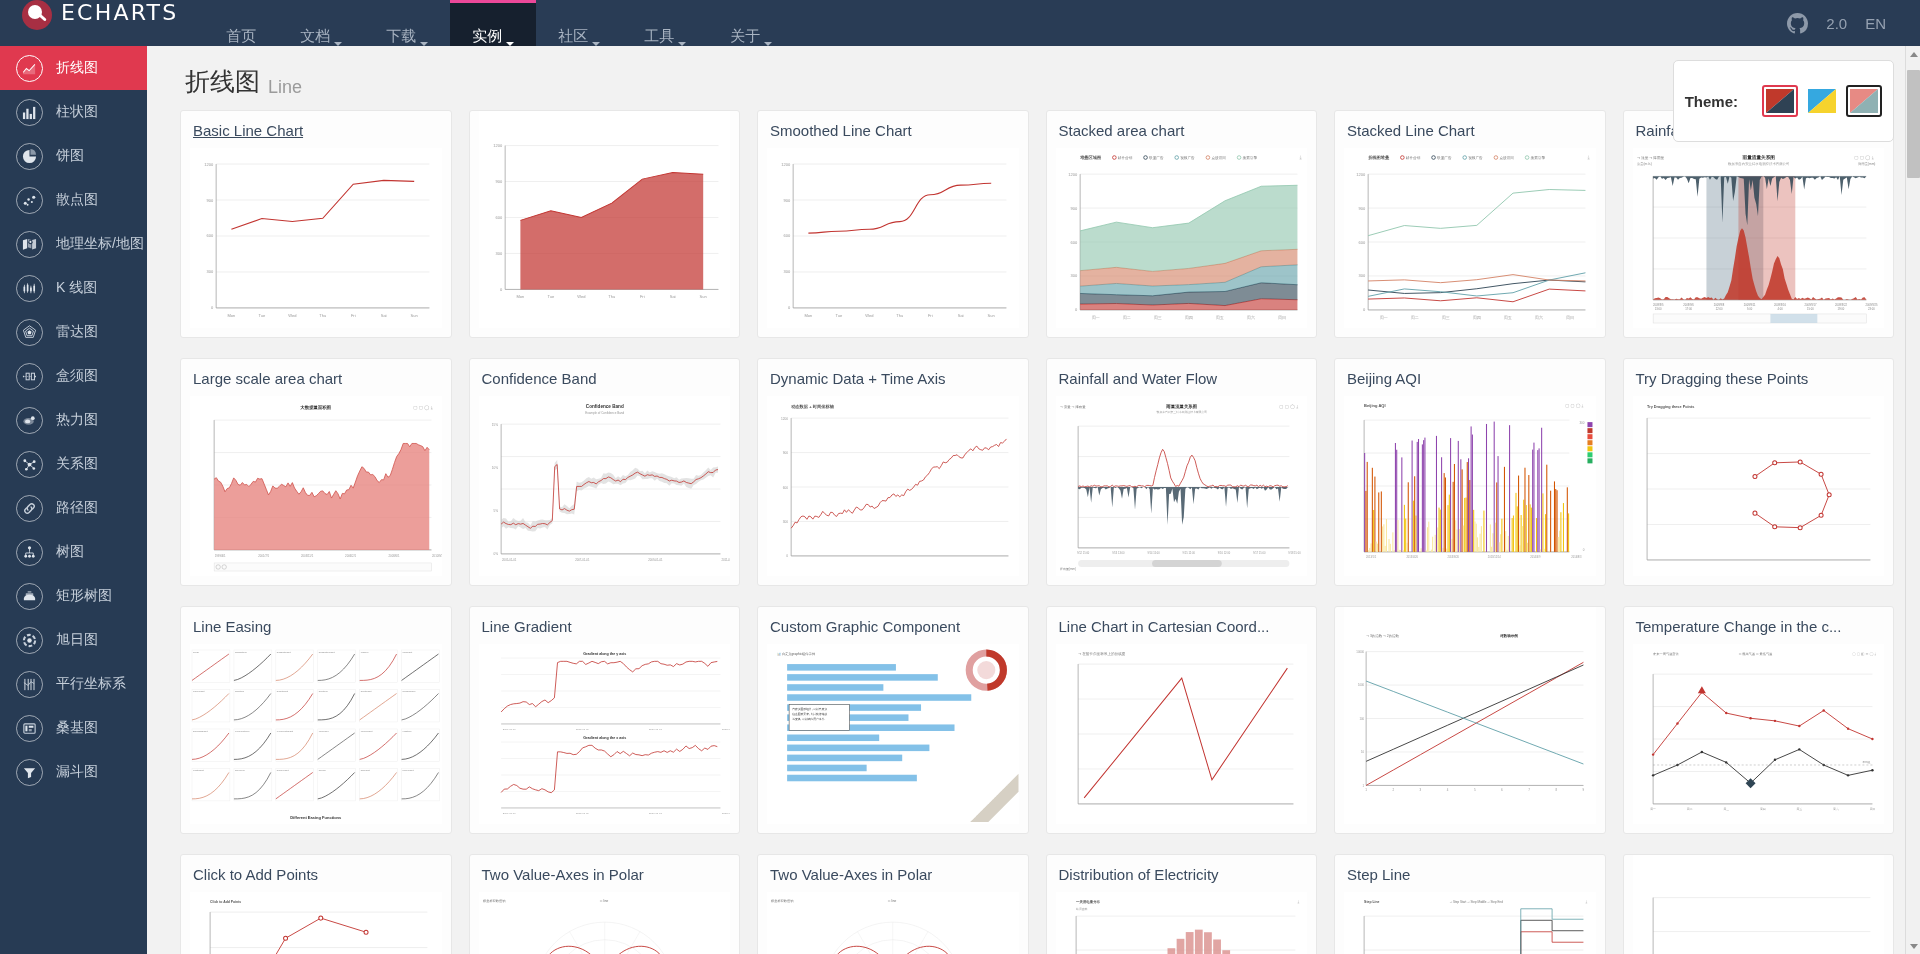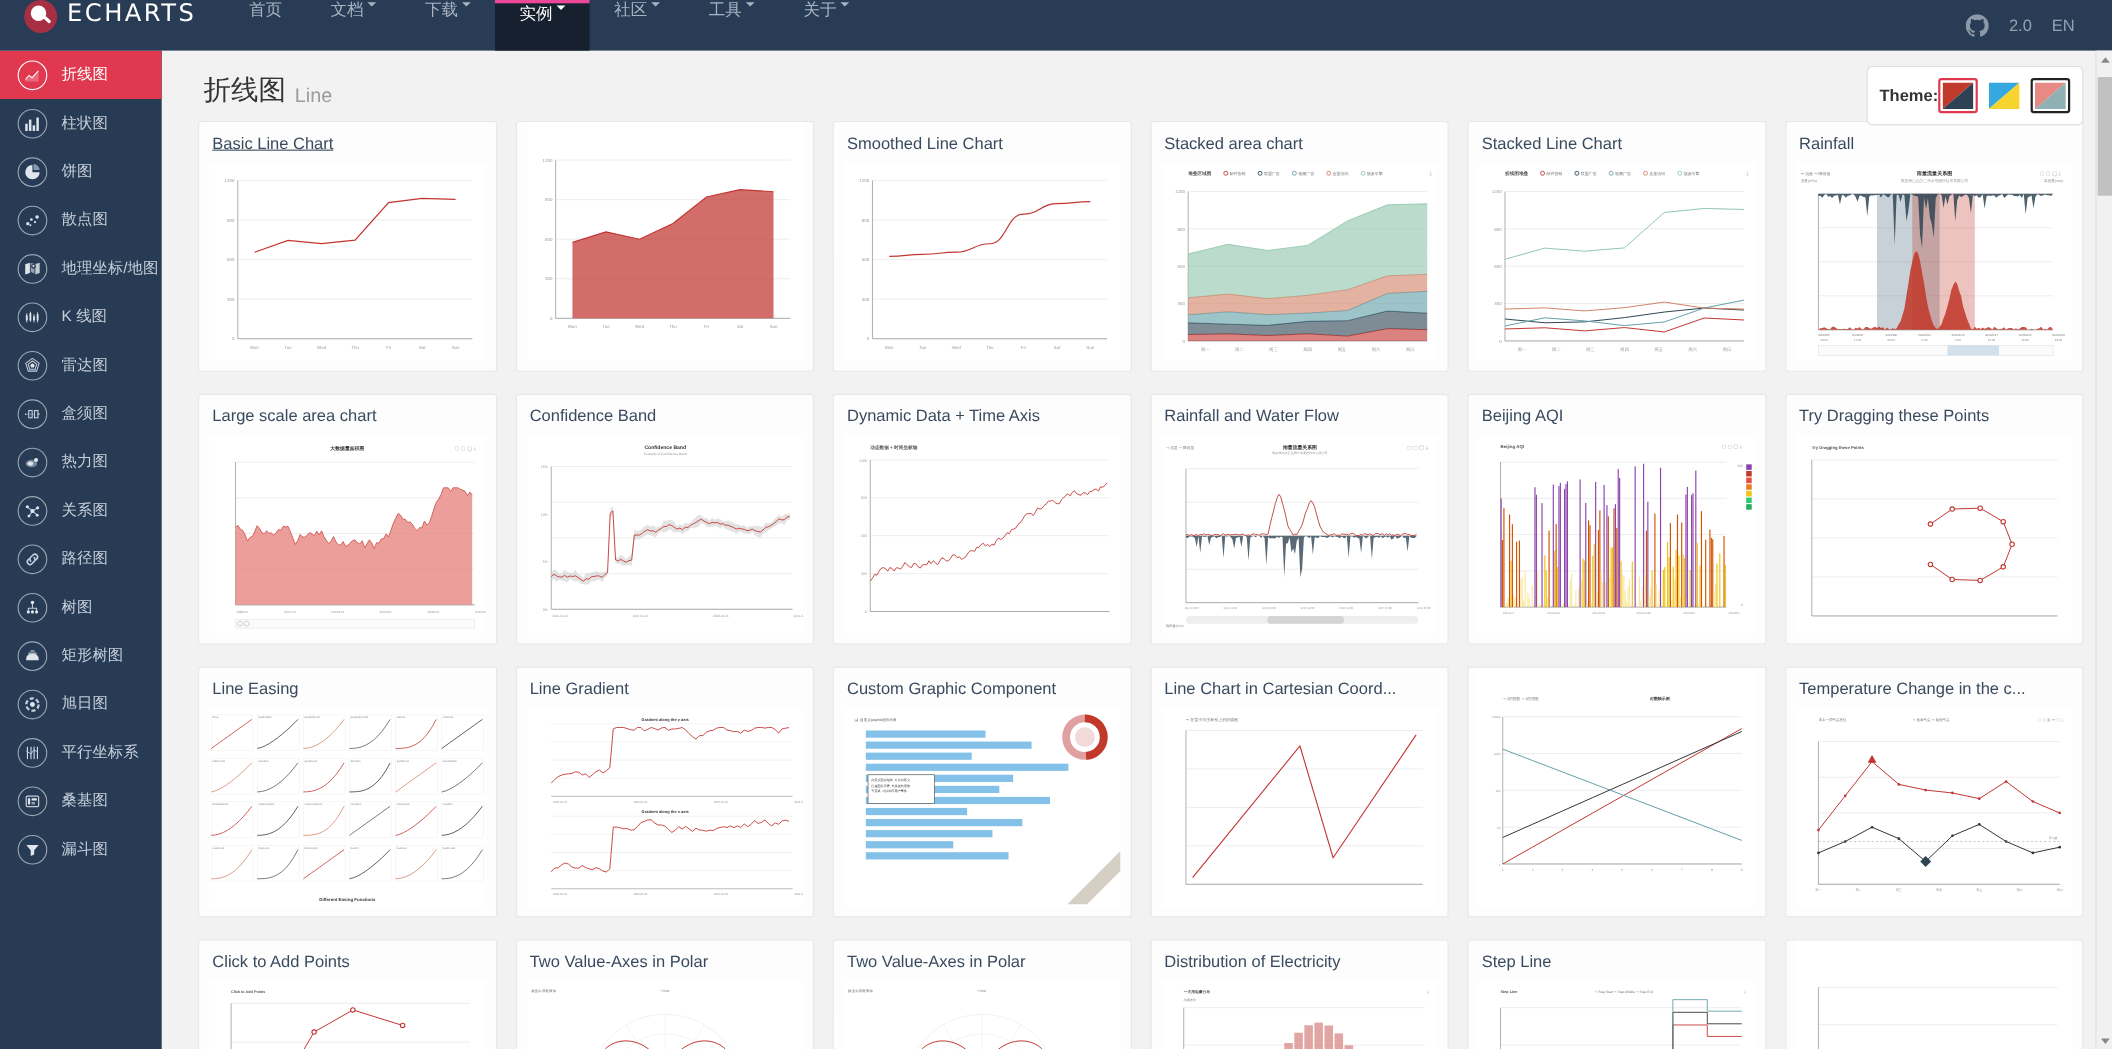--- a/index.html
+++ b/index.html
@@ -35,21 +35,21 @@
     content: ""; position: absolute; left: 16px; top: 16px;
     width: 9px; height: 3px; background: #fff;
     transform: rotate(42deg); border-radius: 2px;
   }
   .brand-text {
     color: #fff; font-size: 22px; letter-spacing: 2.2px;
     font-weight: 400; font-family: "DejaVu Sans", sans-serif;
   }
   .nav-items { display: flex; align-items: stretch; }
   .nav-item {
-    display: flex; align-items: flex-start; gap: 4px;
+    display: flex; align-items: flex-end; gap: 4px;
     padding: 0 22px; color: #a9b4c2; font-size: 15px;
     text-decoration: none; cursor: pointer; position: relative;
   }
   .nav-item.active {
     background: #16202e; color: #fff;
     border-top: 3px solid #ec4899;
   }
   .caret {
     display: inline-block; width: 0; height: 0;
     border-left: 4px solid transparent; border-right: 4px solid transparent;
@@ -92,22 +92,22 @@
   .page-head {
     height: 58px; display: flex; align-items: flex-end;
     padding: 0 0 6px 38px;
   }
   .page-title-cn { font-size: 25px; color: #333; font-weight: 400; }
   .page-title-en { font-size: 18px; color: #9b9b9b; margin-left: 8px; }
 
   .theme-box {
     position: absolute; right: 26px; top: 14px;
     background: #fff; border: 1px solid #ddd; border-radius: 5px;
-    display: flex; align-items: center; gap: 0;
-    padding: 10px 11px;
+    display: flex; align-items: center; gap: 24px;
+    padding: 24px 11px;
   }
   .theme-label { font-size: 15px; color: #333; font-weight: bold; }
   .sw { width: 28px; height: 24px; cursor: pointer; display:block; }
   .sw-wrap { padding: 2px; border: 2px solid transparent; border-radius: 3px; line-height:0; }
   .sw-wrap.sel { border-color: #e0394f; }
   .sw-wrap.dark { border-color: #222; }
 
   
   .grid {
     padding: 6px 26px 0 33px;

